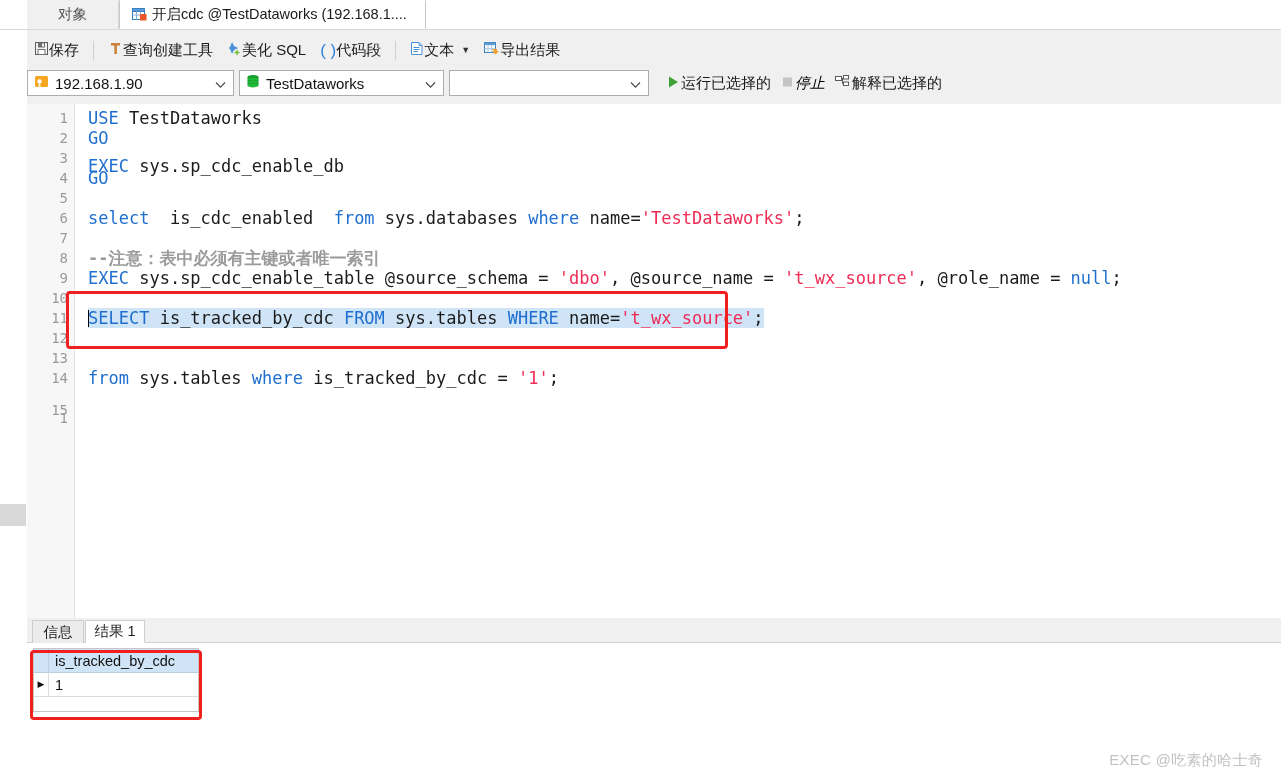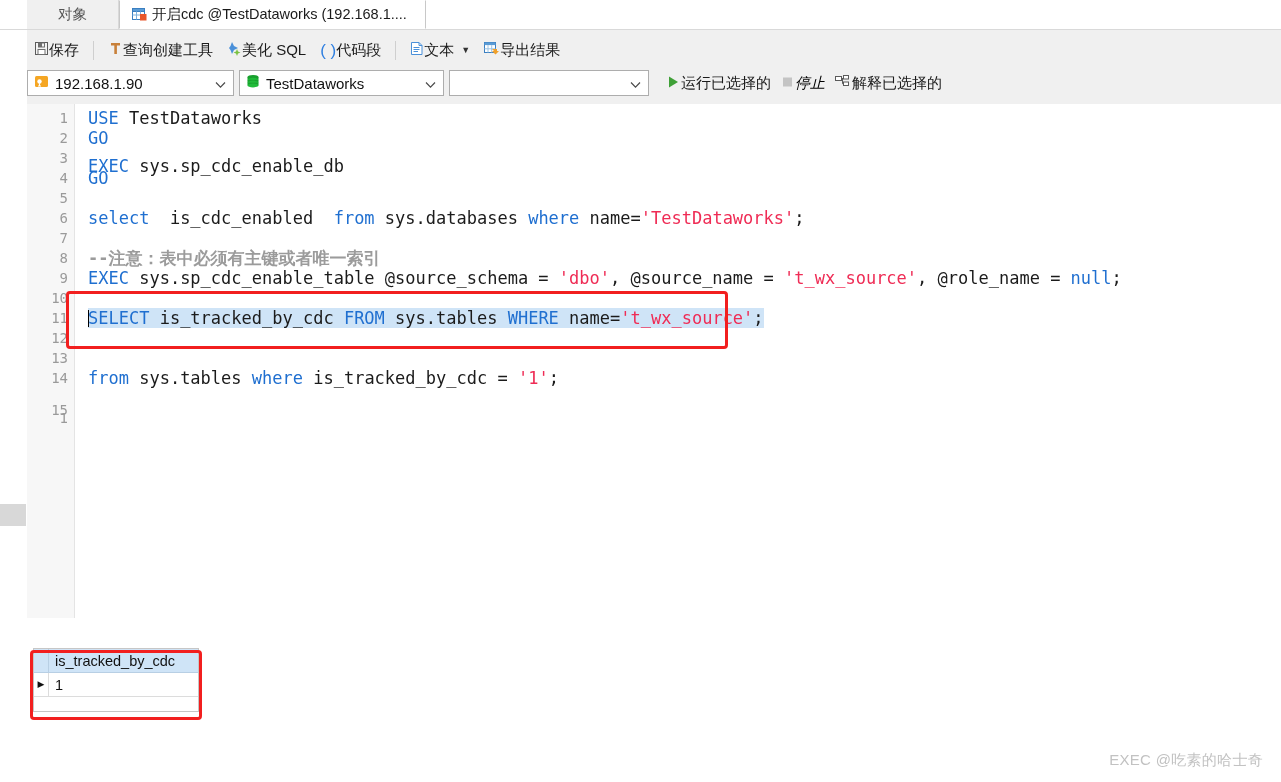--- a/index.html
+++ b/index.html
@@ -570,20 +570,28 @@
 
     <div class="caret-line" style="left:12px; top:206px"></div>
   </div>
 </div>
 
 <div class="redbox-code"></div>
 <div class="left-gray-chip"></div>
 
 <div class="results">
 
+  <div class="res-tabbar">
+    <div class="res-tab t1">
+      <span>信息</span>
+    </div>
+    <div class="res-tab t2">
+      <span>结果 1</span>
+    </div>
+  </div>
 
   <div class="grid">
     <div class="grid-head">
       <div class="rowsel"></div>
       <div class="hcell">is_tracked_by_cdc</div>
     </div>
     <div class="grid-row">
       <div class="rowsel">
         <span style="font-size:9px;color:#111;line-height:1;">▶</span>
       </div>

